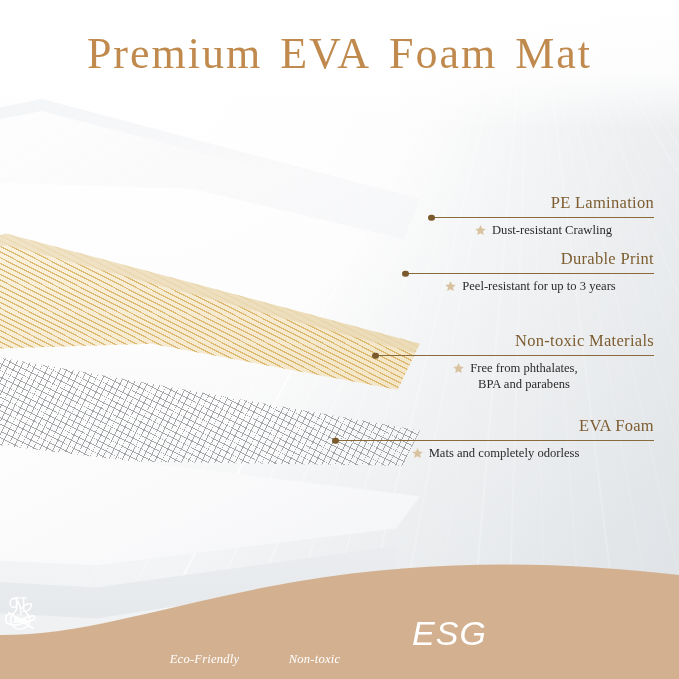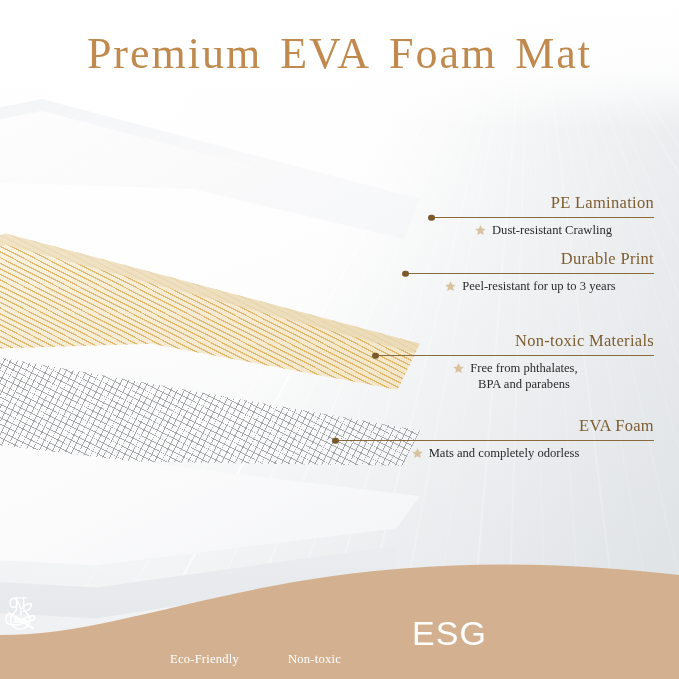--- a/index.html
+++ b/index.html
@@ -121,21 +121,21 @@
   
   .band{
     position:absolute;left:0;right:0;bottom:0;height:140px;
     overflow:hidden;
   }
   .band svg{position:absolute;left:0;top:0;}
   .band-items{
     position:absolute;left:0;right:0;bottom:12px;
     display:flex;align-items:flex-end;justify-content:center;gap:0;
   }
-  .bi{width:110px;text-align:center;color:#ffffff;}
+  .bi{width:110px;text-align:center;color:#ffffff;font-style:italic;}
   .bi .ico{height:56px;display:flex;align-items:center;justify-content:center;margin-bottom:6px;}
   .bi .lbl{font-size:12.6px;line-height:1.2;letter-spacing:.2px;}
   .esg-word{font-family:"Liberation Sans", sans-serif;font-size:34px;letter-spacing:1px;line-height:1;color:#fff;font-weight:400;}
   #bi-esg{width:160px;}
   #bi-odor{width:120px;}
 </style>
 </head>
 <body>
 
 <div id="stage">

